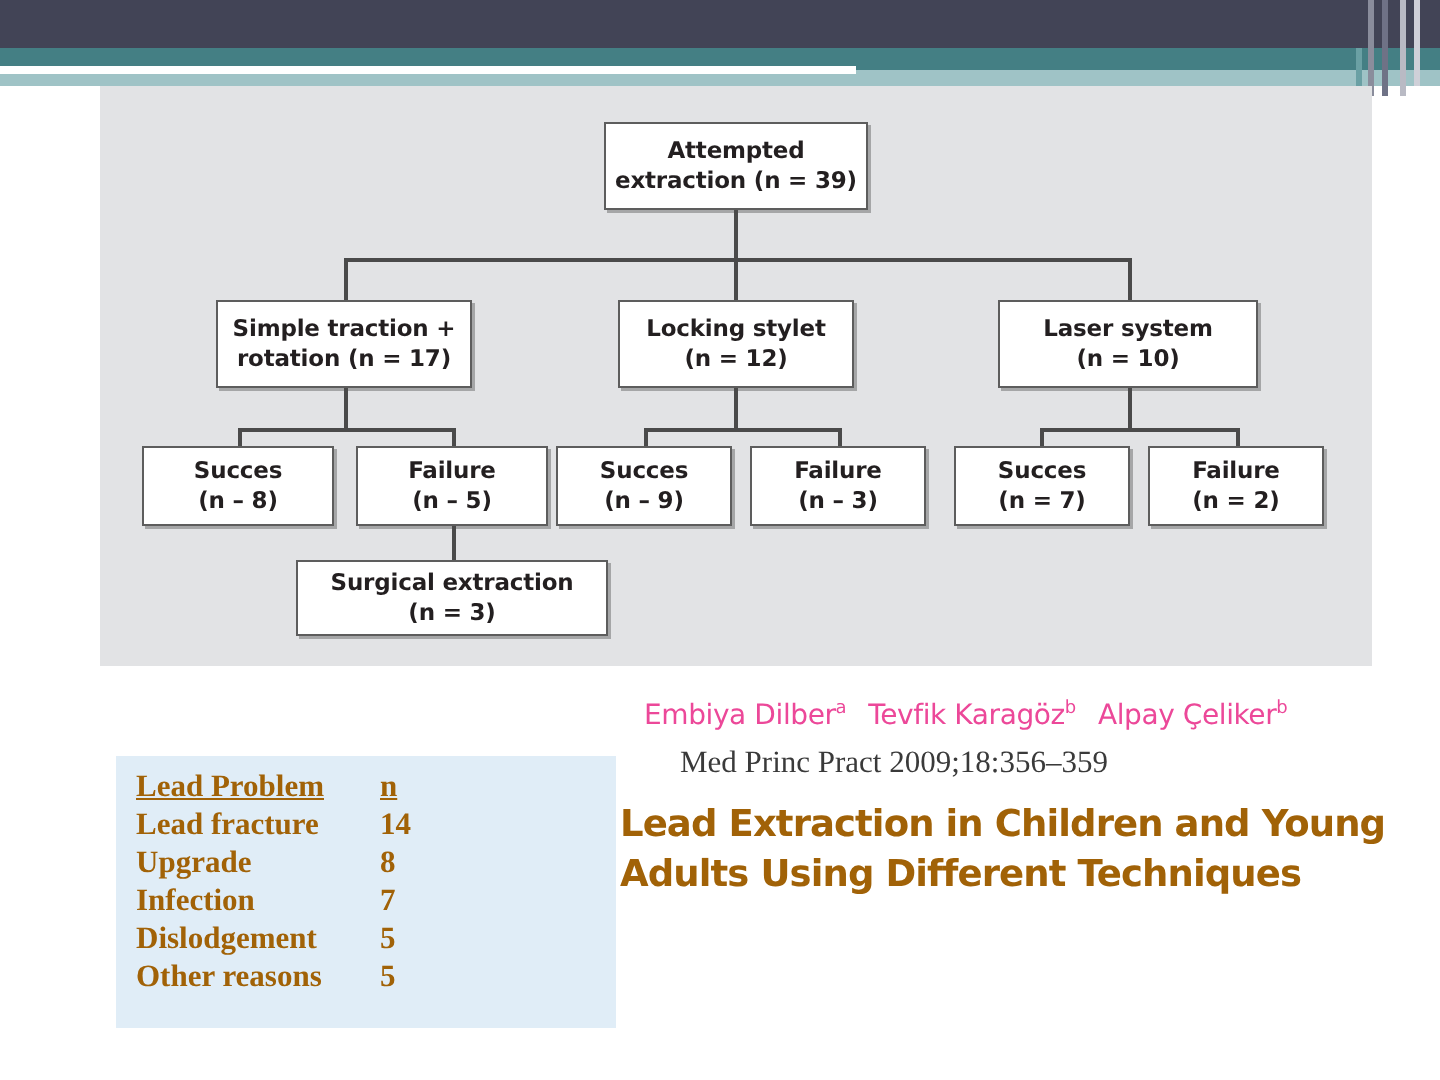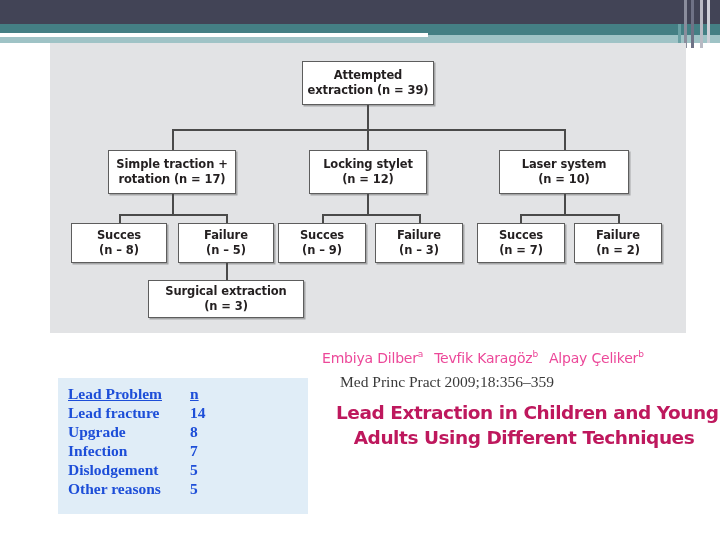--- a/index.html
+++ b/index.html
@@ -99,21 +99,21 @@
   #lead-table {
     position: absolute;
     left: 58px; top: 378px;
     width: 250px; height: 136px;
     background: #e0edf7;
     padding: 6px 0 0 10px;
   }
   #lead-table table {
     border-collapse: collapse;
     font-family: "Liberation Serif", serif;
-    color: #1d4ed8;
+    color: #a16207;
     font-weight: bold;
     font-size: 15.5px;
   }
   #lead-table th, #lead-table td {
     padding: 0.5px 0;
     text-align: left;
     vertical-align: baseline;
   }
   #lead-table th { text-decoration: underline; }
   #lead-table .col-label { width: 122px; padding-right: 8px; }
@@ -137,29 +137,28 @@
     position: absolute;
     left: 340px; top: 373px;
     font-family: "Liberation Serif", serif;
     font-size: 15.5px;
     color: #3a3a3a;
     white-space: nowrap;
   }
 
   #paper-title {
     position: absolute;
-    left: 336px; top: 401px;
+    left: 310px; top: 401px;
     width: 376px;
     font-family: "DejaVu Sans", sans-serif;
     font-weight: bold;
     font-size: 18.5px;
     line-height: 1.35;
-    color: #be185d;
+    color: #a16207;
     letter-spacing: -0.45px;
-    text-align: center;
   }
   #paper-title .tl { display: block; white-space: nowrap; }
 </style>
 </head>
 <body>
 
 <div id="slide">
 
   <div class="band-dark"></div>
   <div class="band-teal"></div>

